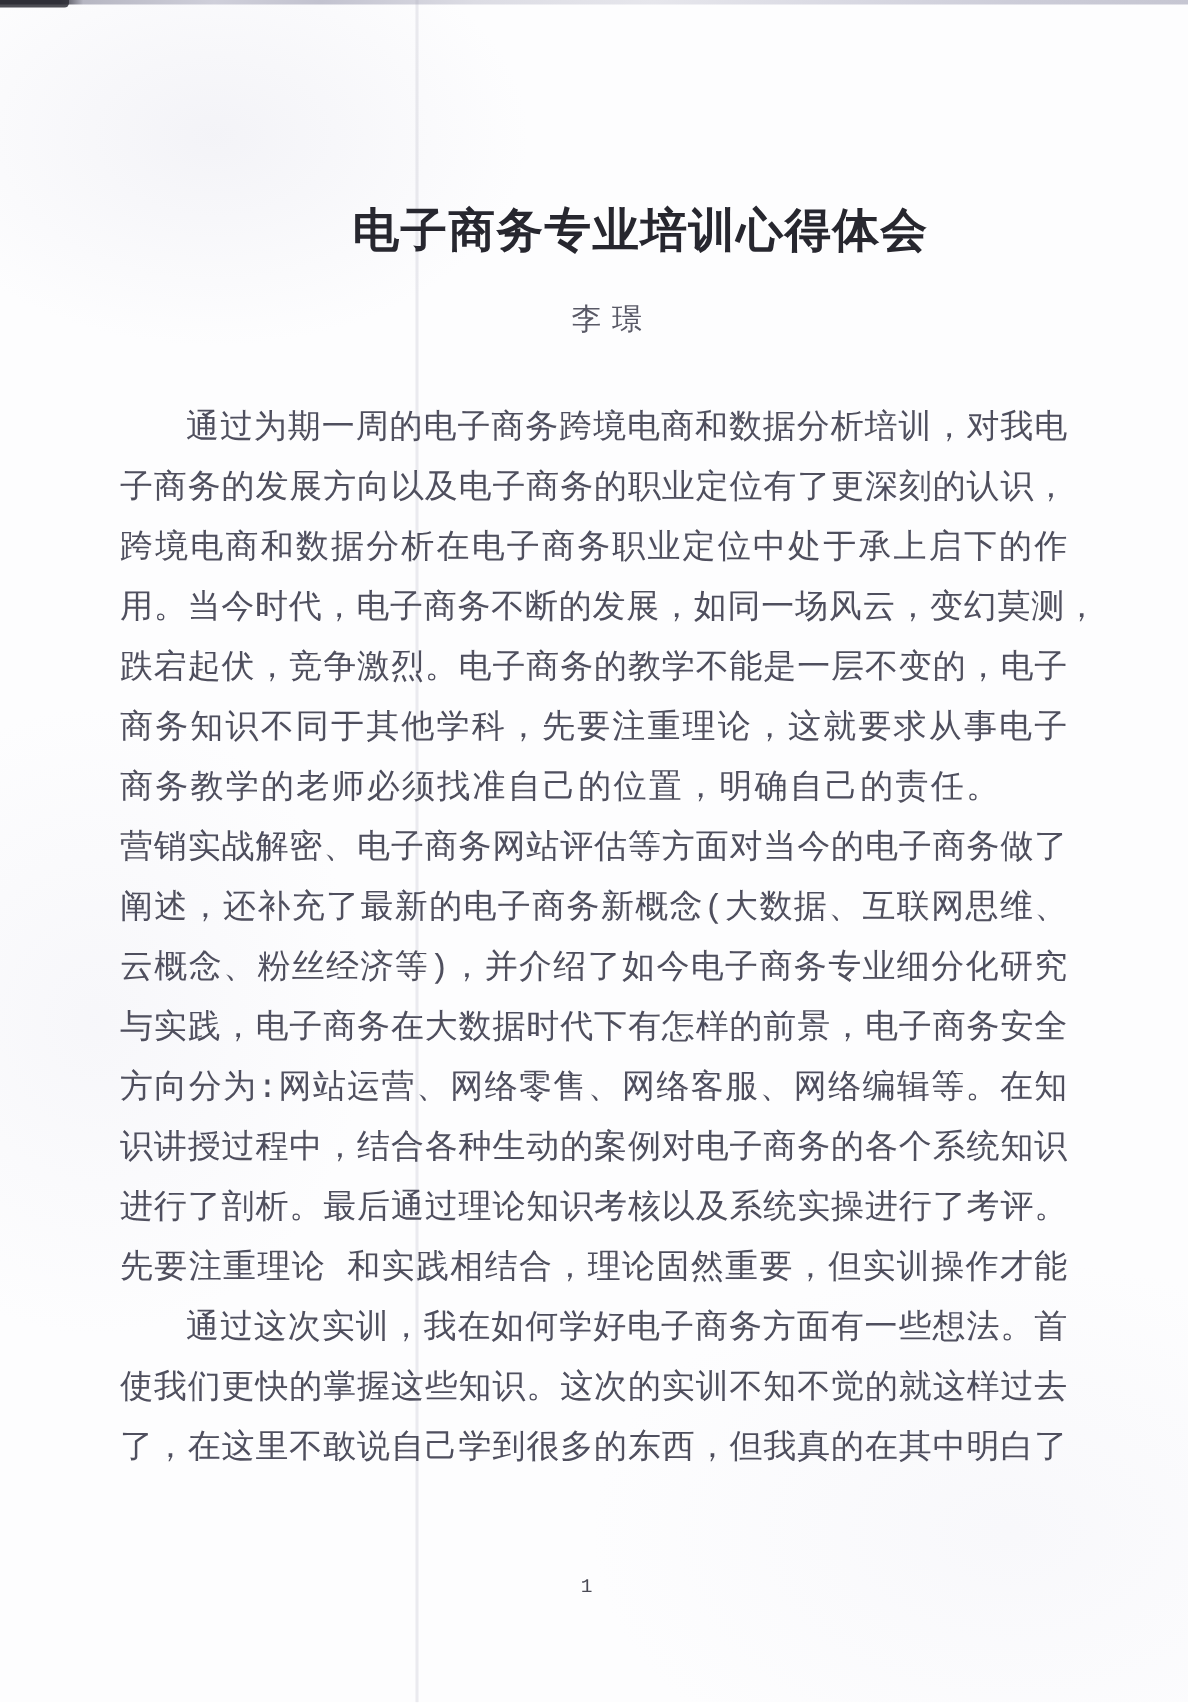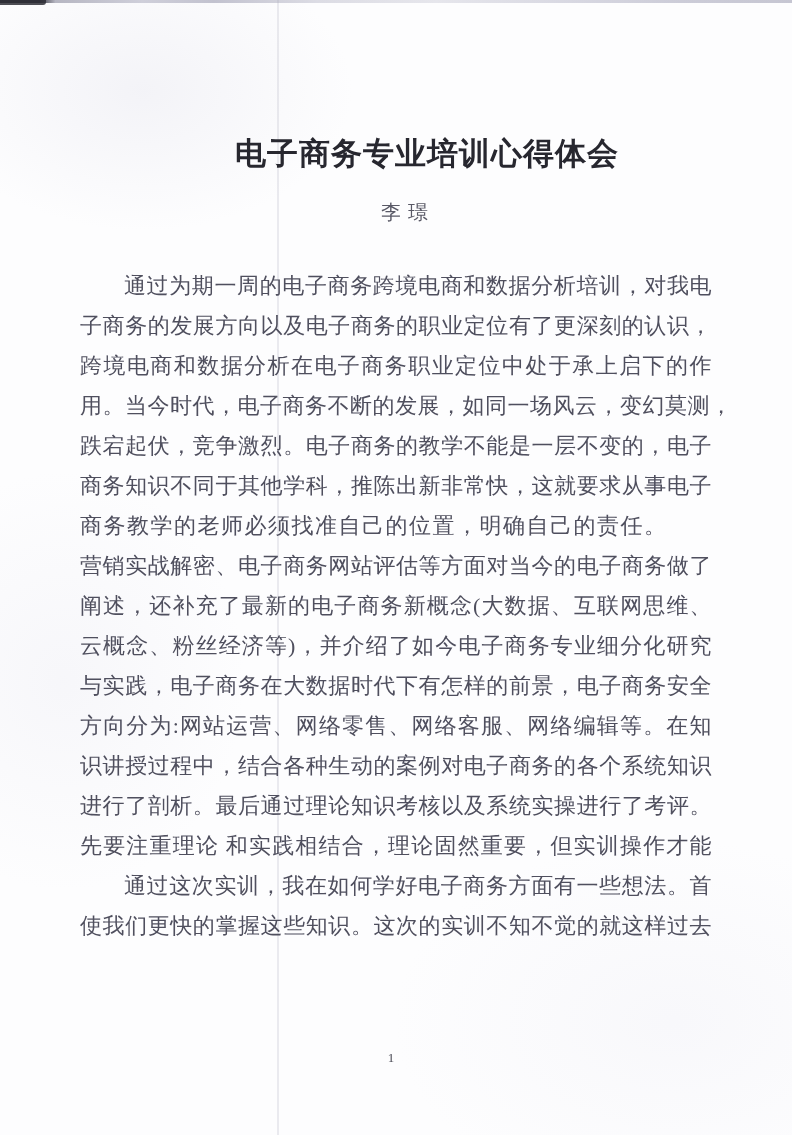--- a/index.html
+++ b/index.html
@@ -10,21 +10,21 @@
   .page {
     position: relative;
     width: 792px;
     height: 1135px;
     background:
       radial-gradient(ellipse 300px 200px at 18% 8%, rgba(225,225,235,0.35), rgba(255,255,255,0) 70%),
       radial-gradient(ellipse 260px 300px at 8% 60%, rgba(228,228,238,0.25), rgba(255,255,255,0) 70%),
       radial-gradient(ellipse 400px 260px at 85% 90%, rgba(230,230,240,0.22), rgba(255,255,255,0) 70%),
       #fdfdfe;
     overflow: hidden;
-    font-family: Liberation Serif, serif;
+    font-family: Liberation Mono, monospace;
   }
   
   .scan-top-edge {
     position: absolute;
     top: 0; left: 0;
     width: 100%; height: 3px;
     background: linear-gradient(to right,
       #35353d 0%, #3a3a44 5%,
       #b6b6c2 7%, #cfcfda 18%,
       #c2c2cf 27%, #dcdce4 40%,
@@ -113,28 +113,29 @@
 
   <h1 class="doc-title">电子商务专业培训心得体会</h1>
   <div class="doc-author">李璟</div>
 
   <div class="doc-body">
       <div class="line indent">通过为期一周的电子商务跨境电商和数据分析培训，对我电</div>
       <div class="line">子商务的发展方向以及电子商务的职业定位有了更深刻的认识，</div>
       <div class="line">跨境电商和数据分析在电子商务职业定位中处于承上启下的作</div>
       <div class="line">用。当今时代，电子商务不断的发展，如同一场风云，变幻莫测，</div>
       <div class="line">跌宕起伏，竞争激烈。电子商务的教学不能是一层不变的，电子</div>
-      <div class="line">商务知识不同于其他学科，推陈出新非常快，这就要求从事电子</div>
+      <div class="line">商务知识不同于其他学科，先要注重理论，这就要求从事电子</div>
       <div class="line short">商务教学的老师必须找准自己的位置，明确自己的责任。</div>
       <div class="line">营销实战解密、电子商务网站评估等方面对当今的电子商务做了</div>
       <div class="line">阐述，还补充了最新的电子商务新概念(大数据、互联网思维、</div>
       <div class="line">云概念、粉丝经济等)，并介绍了如今电子商务专业细分化研究</div>
       <div class="line">与实践，电子商务在大数据时代下有怎样的前景，电子商务安全</div>
       <div class="line">方向分为:网站运营、网络零售、网络客服、网络编辑等。在知</div>
       <div class="line">识讲授过程中，结合各种生动的案例对电子商务的各个系统知识</div>
       <div class="line">进行了剖析。最后通过理论知识考核以及系统实操进行了考评。</div>
       <div class="line">先要注重理论 和实践相结合，理论固然重要，但实训操作才能</div>
       <div class="line indent">通过这次实训，我在如何学好电子商务方面有一些想法。首</div>
       <div class="line">使我们更快的掌握这些知识。这次的实训不知不觉的就这样过去</div>
+      <div class="line">了，在这里不敢说自己学到很多的东西，但我真的在其中明白了</div>
     </div>
 
   <div class="page-number">1</div>
 </div>
 
 </body></html>

